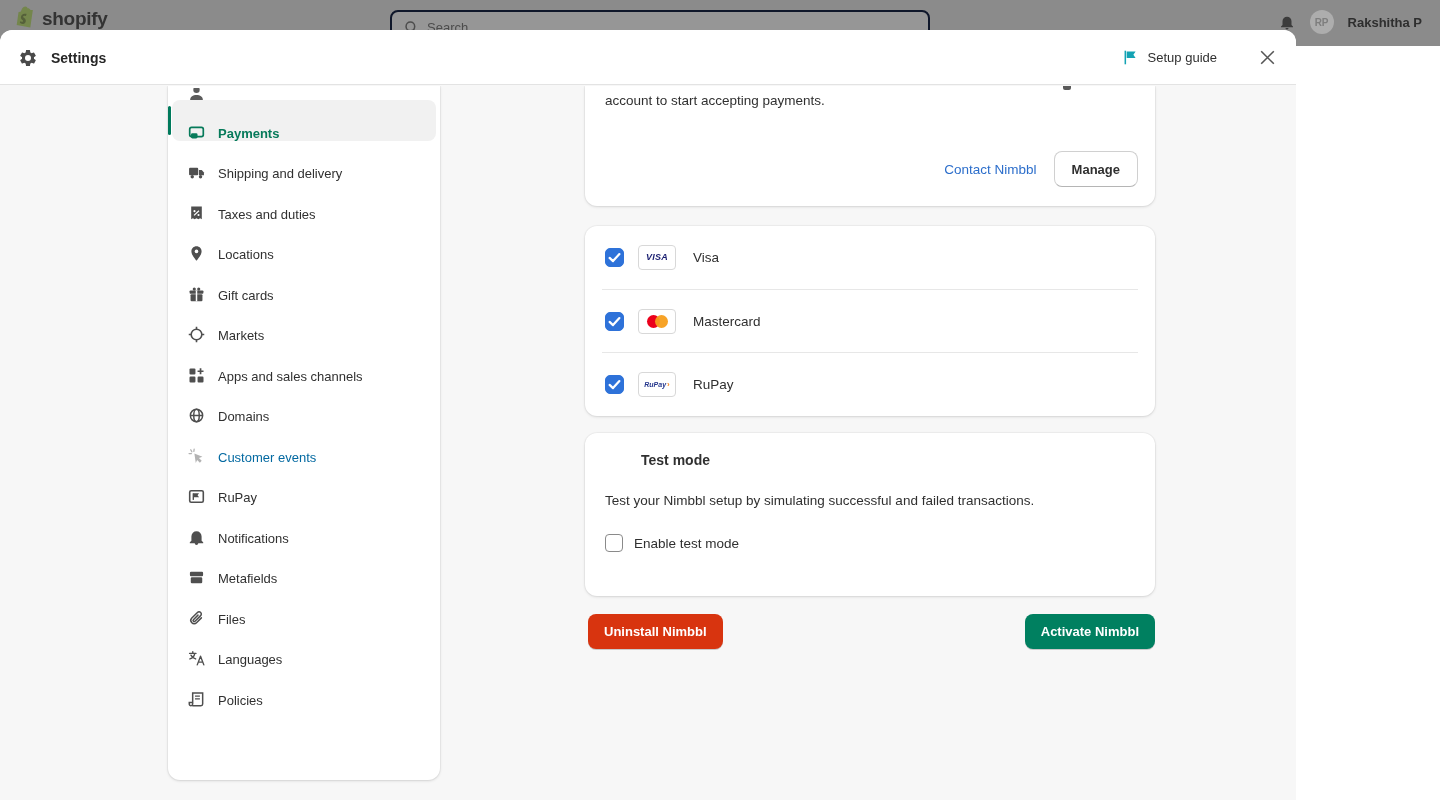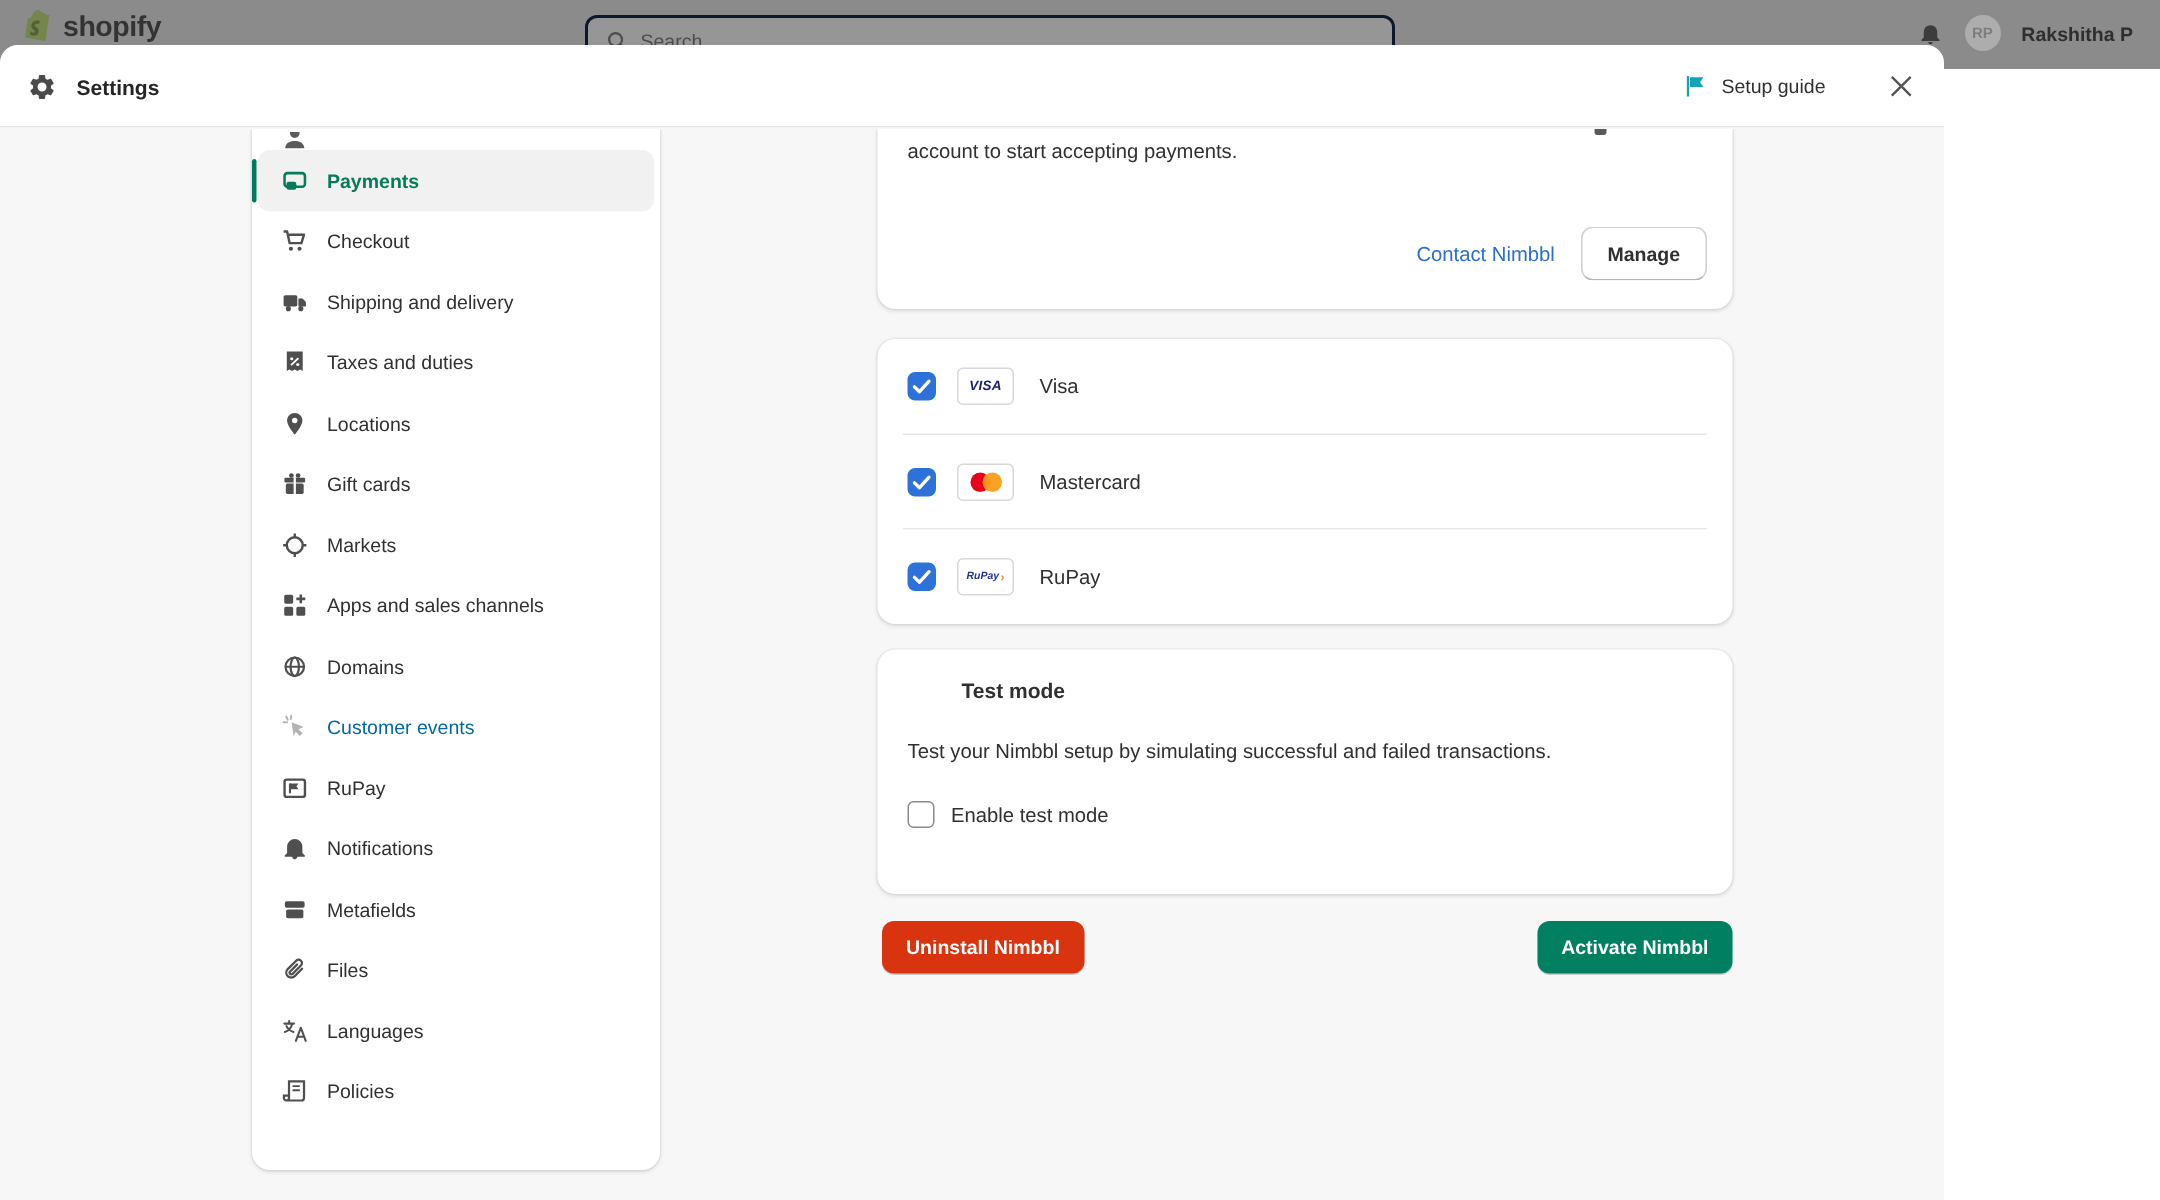--- a/index.html
+++ b/index.html
@@ -38,21 +38,21 @@
 
   .modal-body { position:absolute; left:0; top:56px; width:1440px; height:714px; overflow:hidden; }
 
   
   .side-card { position:absolute; left:168px; top:0; width:272px; height:694px;
     background:#fff; border-radius:0 0 12px 12px;
     box-shadow:0 1px 3px rgba(0,0,0,.13), 0 0 0 1px rgba(0,0,0,.03); padding-top:2px; }
   .side-sliver { height:12px; margin:0 4px; padding-left:16px; overflow:hidden; color:#5c5c5c; }
   .side-sliver svg { width:17px; height:17px; margin-top:-7px; }
   .side-item { position:relative; height:40.5px; margin:0 4px; padding-left:16px; border-radius:8px;
-    display:flex; align-items:center; gap:13px; cursor:pointer; }
+    display:flex; align-items:flex-end; gap:13px; cursor:pointer; }
   .side-item .sicon { width:17px; height:17px; color:#4f4f4f; flex:0 0 17px; display:flex; }
   .side-item .sicon svg { width:17px; height:17px; }
   .side-item .slabel { font-size:13px; font-weight:500; color:#303030; }
   .side-item.selected { background:#f1f1f1; }
   .side-item.selected .sicon, .side-item.selected .slabel { color:#067a5a; font-weight:600; }
   .side-item.selected .indicator { position:absolute; left:-4px; top:6px; bottom:6px; width:3px;
     background:#007a5c; border-radius:3px; }
   .side-item.disabled .sicon { color:#b3b3b3; }
   .side-item.disabled .slabel { color:#0369a1; }
 
@@ -185,30 +185,20 @@
           <span class="indicator"></span>
           <span class="sicon">
             <svg viewBox="0 0 16 16" fill="none" stroke="currentColor" stroke-width="1.6">
               <rect x="1.6" y="3.2" width="12.8" height="8.6" rx="1.8"></rect>
               <rect x="2.8" y="8.6" width="6.2" height="5" rx="1.4" fill="currentColor" stroke="none"></rect>
             </svg>
           </span>
           <span class="slabel">Payments</span>
         </div>
 
-        <div class="side-item">
-          <span class="sicon">
-            <svg viewBox="0 0 16 16">
-              <path d="M1 2.2h2.2l1.6 7.3h7.4l1.6-5.3H4.4" fill="none" stroke="currentColor" stroke-width="1.5" stroke-linejoin="round"></path>
-              <circle cx="5.6" cy="13" r="1.3" fill="currentColor"></circle>
-                <circle cx="11" cy="13" r="1.3" fill="currentColor"></circle>
-            </svg>
-          </span>
-          <span class="slabel">Checkout</span>
-        </div>
 
         <div class="side-item">
           <span class="sicon">
             <svg viewBox="0 0 16 16" fill="currentColor">
               <rect x="1" y="3.6" width="8.6" height="7" rx="1"></rect>
               <path d="M10.3 5.6h2.6l2.1 2.3v2.7h-4.7z"></path>
               <circle cx="4" cy="12" r="1.6"></circle>
                 <circle cx="11.8" cy="12" r="1.6"></circle>
             </svg>
           </span>

